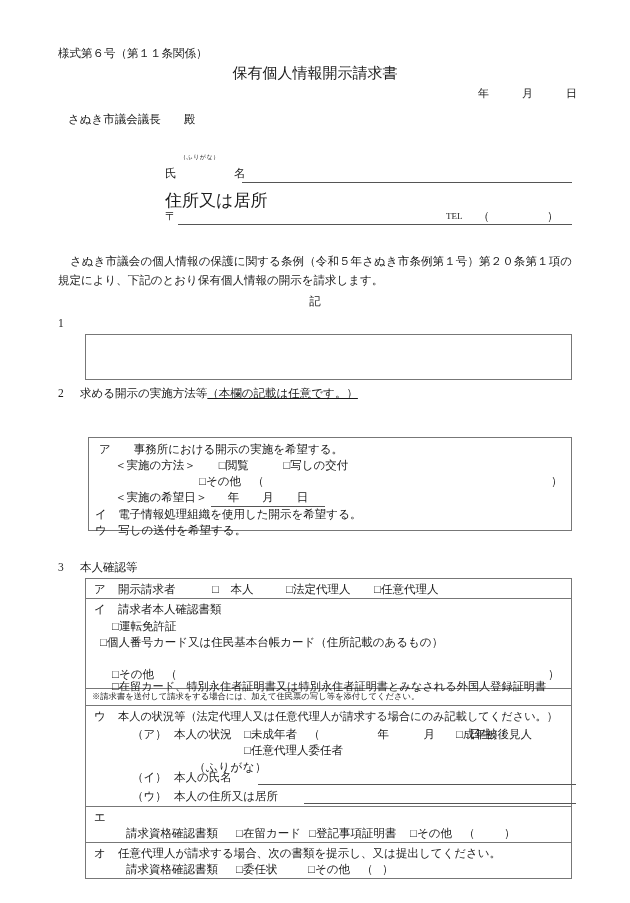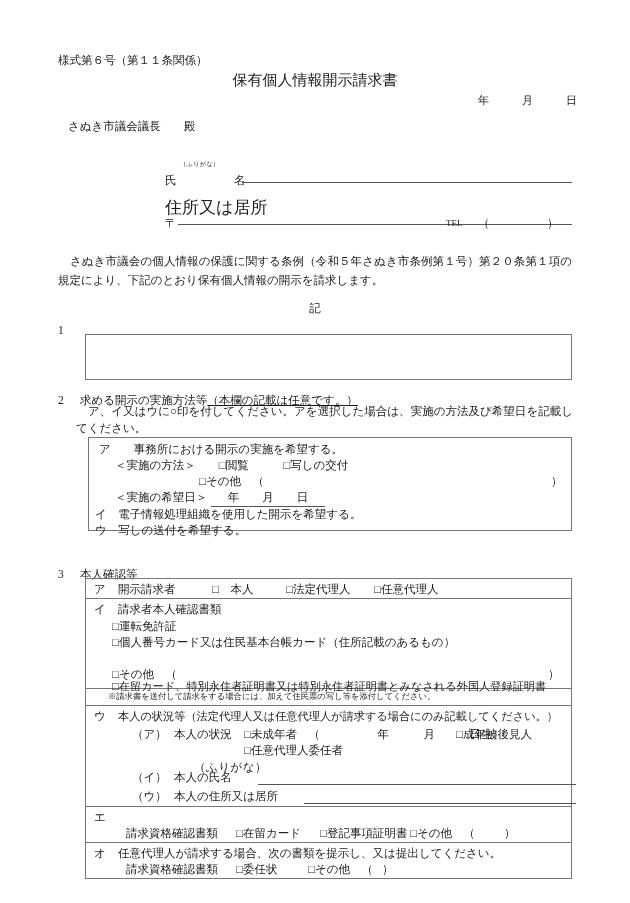--- a/index.html
+++ b/index.html
@@ -17,21 +17,21 @@
     overflow: hidden;
   }
   .page {
     position: absolute;
     left: 0; top: 0;
     width: 630px;
     height: 903px;
   }
 
   
-  .t      { position: absolute; white-space: pre; line-height: 1; margin-top: 7px; }
+  .t      { position: absolute; white-space: pre; line-height: 1; }
   .u      { text-decoration: underline; }
   .tiny   { font-size: 6px; letter-spacing: .5px; }
 
   
   #form-code  { left: 58px;  top: 48px;  font-size: 11.5px; }
   #doc-title  { left: 0; top: 66px; width: 630px; text-align: center;
                 font-size: 15px; white-space: pre; }
   #date-line  { left: 478px; top: 88px; font-size: 11px; letter-spacing: 0; }
   #addressee  { left: 68px;  top: 114px; font-size: 11.5px; }
 
@@ -105,28 +105,28 @@
   #a-label { left: 32px;  top: 3px; }
   #a-self  { left: 126px; top: 3px; }
   #a-legal { left: 200px; top: 3px; }
   #a-vol   { left: 288px; top: 3px; }
 
   
   #bandB { height: 89px; }
   #b-mark  { left: 8px;  top: 3px; }
   #b-label { left: 32px; top: 3px; }
   #b-c1    { left: 26px; top: 20px; }
-  #b-c2    { left: 26px; top: 36px; }
+  #b-c2    { left: 14px; top: 36px; }
   #b-c3    { left: 26px; top: 52px; font-size: 11.2px; margin-top: 28px; }
   #b-c4    { left: 26px; top: 68px; }
   #b-c4-rp { left: 462px; top: 68px; }
 
   
   #bandC { height: 16px; }
-  #c-note { left: 6px; top: 2px; font-size: 8.3px; margin-left: 16px; }
+  #c-note { left: 6px; top: 2px; font-size: 8.3px; }
 
   
   #bandD { height: 100px; }
   #d-mark  { left: 8px;   top: 3px; }
   #d-label { left: 32px;  top: 3px; font-size: 11.2px; }
   #d-a     { left: 46px;  top: 21px; }
   #d-a-lbl { left: 88px;  top: 21px; }
   #d-minor { left: 158px; top: 21px; }
   #d-adult { left: 370px; top: 21px; }
   #d-proxy { left: 158px; top: 37px; }
@@ -140,21 +140,21 @@
   #d-u-ln  { position: absolute; left: 218px; top: 97px;
              width: 272px; border-bottom: 1px solid #555; }
 
   
   #bandE = { }
   #bandE { height: 35px; }
   #e-mark  { left: 8px;   top: 3px; }
   #e-label { left: 32px;  top: 3px; }
   #e-docs  { left: 40px;  top: 19px; }
   #e-ck1   { left: 150px; top: 19px; }
-  #e-ck2   { left: 234px; top: 19px; }
+  #e-ck2   { left: 223px; top: 19px; }
   #e-ck3   { left: 324px; top: 19px; }
   #e-ck3rp { left: 418px; top: 19px; }
 
   
   #bandF { height: 35px; }
   #f-mark  { left: 8px;   top: 3px; }
   #f-label { left: 32px;  top: 3px; }
   #f-docs  { left: 40px;  top: 19px; }
   #f-ck1   { left: 150px; top: 19px; }
   #f-ck2   { left: 222px; top: 19px; }
@@ -189,21 +189,20 @@
   <div id="body-para">さぬき市議会の個人情報の保護に関する条例（令和５年さぬき市条例第１号）第２０条第１項の規定により、下記のとおり保有個人情報の開示を請求します。</div>
 
   <div class="t" id="ki-mark">記</div>
 
   <div class="t" id="sec1-num">1</div>
   <div id="sec1-box"></div>
 
   <div class="t" id="sec2-num">2</div>
   <div class="t" id="sec2-title"><span>求める開示の実施方法等</span><span class="u">（本欄の記載は任意です。）</span></div>
 
-  <div id="sec2-instr">ア、イ又はウに○印を付してください。アを選択した場合は、実施の方法及び希望日を記載してください。</div>
 
   <div id="sec2-box">
     <div class="s2row" id="s2-a"><span>ア</span>　　<span>事務所における開示の実施を希望する。</span></div>
 
     <div class="s2row" id="s2-method"><span>＜実施の方法＞</span>　　<span>□閲覧</span>　　　<span>□写しの交付</span></div>
 
     <div class="s2row" id="s2-other">□その他　（</div>
     <div class="s2row" id="s2-other-rp">）</div>
 
     <div class="s2row" id="s2-date-lbl">＜実施の希望日＞</div>

